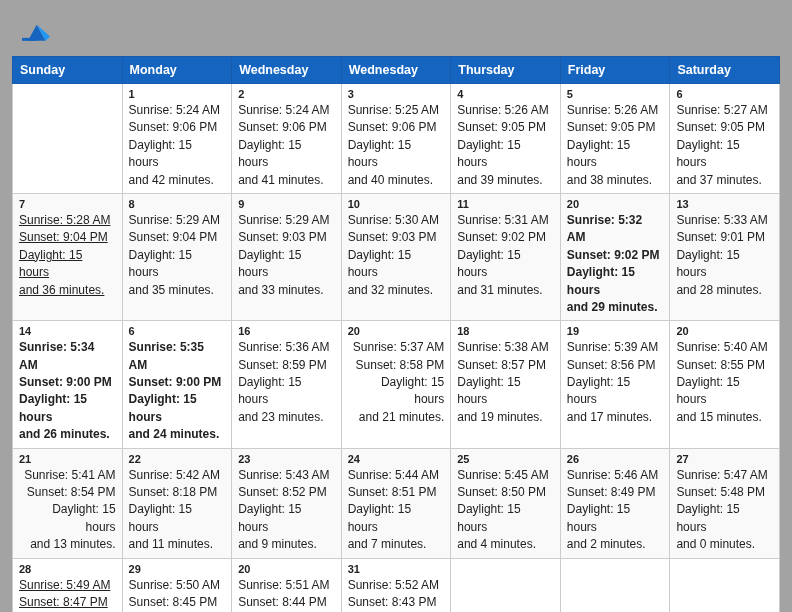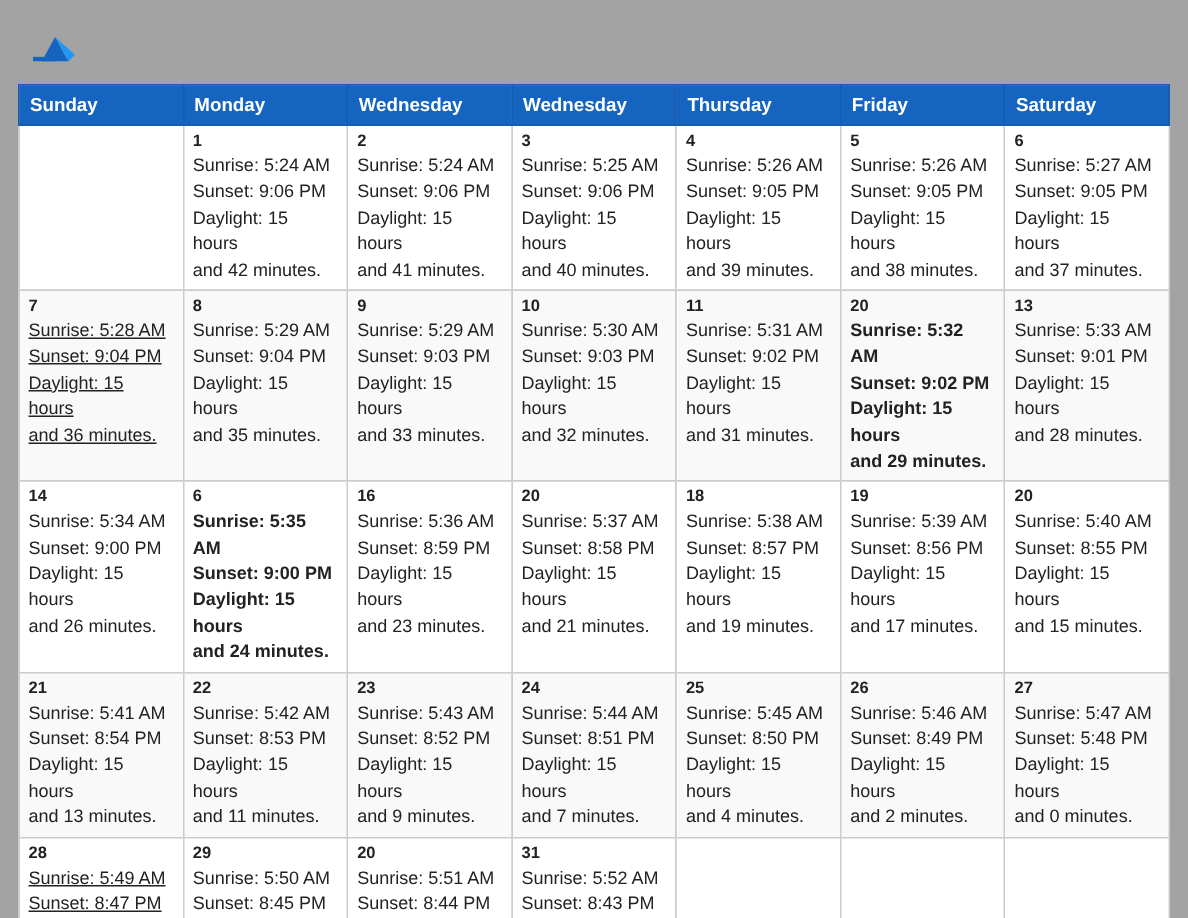--- a/index.html
+++ b/index.html
@@ -220,42 +220,42 @@
               <span class="day-num">13</span>
               <div class="day-info" style="white-space: pre-line;">Sunrise: 5:33 AM
 Sunset: 9:01 PM
 Daylight: 15 hours
 and 28 minutes.</div>
             </td>
           </tr>
           <tr>
             <td>
               <span class="day-num">14</span>
-              <div class="day-info" style="white-space: pre-line;">Sunrise: 5:34 AM
+              <div class="day-info" style="white-space: pre-line; font-weight: bold;">Sunrise: 5:34 AM
 Sunset: 9:00 PM
 Daylight: 15 hours
 and 26 minutes.</div>
             </td>
             <td>
               <span class="day-num">6</span>
               <div class="day-info" style="white-space: pre-line; font-weight: bold;">Sunrise: 5:35 AM
 Sunset: 9:00 PM
 Daylight: 15 hours
 and 24 minutes.</div>
             </td>
             <td>
               <span class="day-num">16</span>
               <div class="day-info" style="white-space: pre-line;">Sunrise: 5:36 AM
 Sunset: 8:59 PM
 Daylight: 15 hours
 and 23 minutes.</div>
             </td>
             <td>
               <span class="day-num">20</span>
-              <div class="day-info" style="white-space: pre-line;">Sunrise: 5:37 AM
+              <div class="day-info" style="white-space: pre-line; text-align: right;">Sunrise: 5:37 AM
 Sunset: 8:58 PM
 Daylight: 15 hours
 and 21 minutes.</div>
             </td>
             <td>
               <span class="day-num">18</span>
               <div class="day-info" style="white-space: pre-line;">Sunrise: 5:38 AM
 Sunset: 8:57 PM
 Daylight: 15 hours
 and 19 minutes.</div>
@@ -271,29 +271,29 @@
               <span class="day-num">20</span>
               <div class="day-info" style="white-space: pre-line;">Sunrise: 5:40 AM
 Sunset: 8:55 PM
 Daylight: 15 hours
 and 15 minutes.</div>
             </td>
           </tr>
           <tr>
             <td>
               <span class="day-num">21</span>
-              <div class="day-info" style="white-space: pre-line;">Sunrise: 5:41 AM
+              <div class="day-info" style="white-space: pre-line; text-align: right;">Sunrise: 5:41 AM
 Sunset: 8:54 PM
 Daylight: 15 hours
 and 13 minutes.</div>
             </td>
             <td>
               <span class="day-num">22</span>
               <div class="day-info" style="white-space: pre-line;">Sunrise: 5:42 AM
-Sunset: 8:53 PM
+Sunset: 8:18 PM
 Daylight: 15 hours
 and 11 minutes.</div>
             </td>
             <td>
               <span class="day-num">23</span>
               <div class="day-info" style="white-space: pre-line;">Sunrise: 5:43 AM
 Sunset: 8:52 PM
 Daylight: 15 hours
 and 9 minutes.</div>
             </td>

